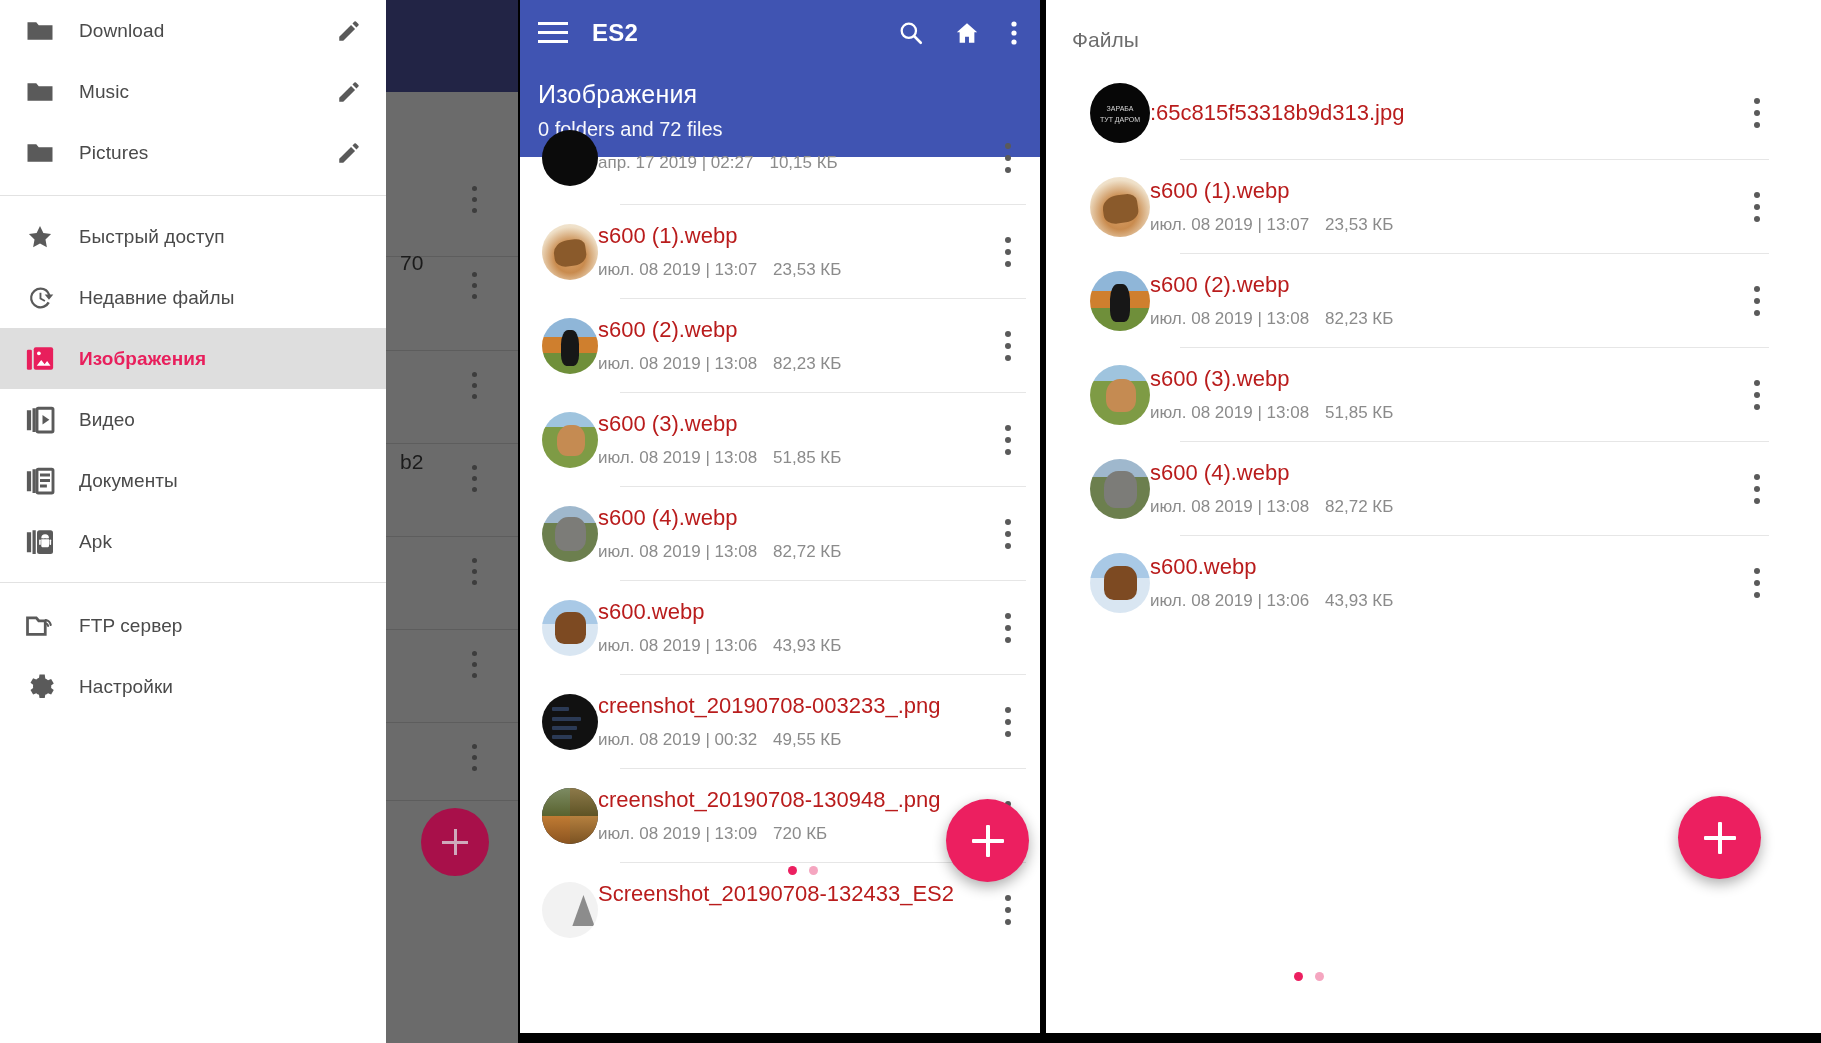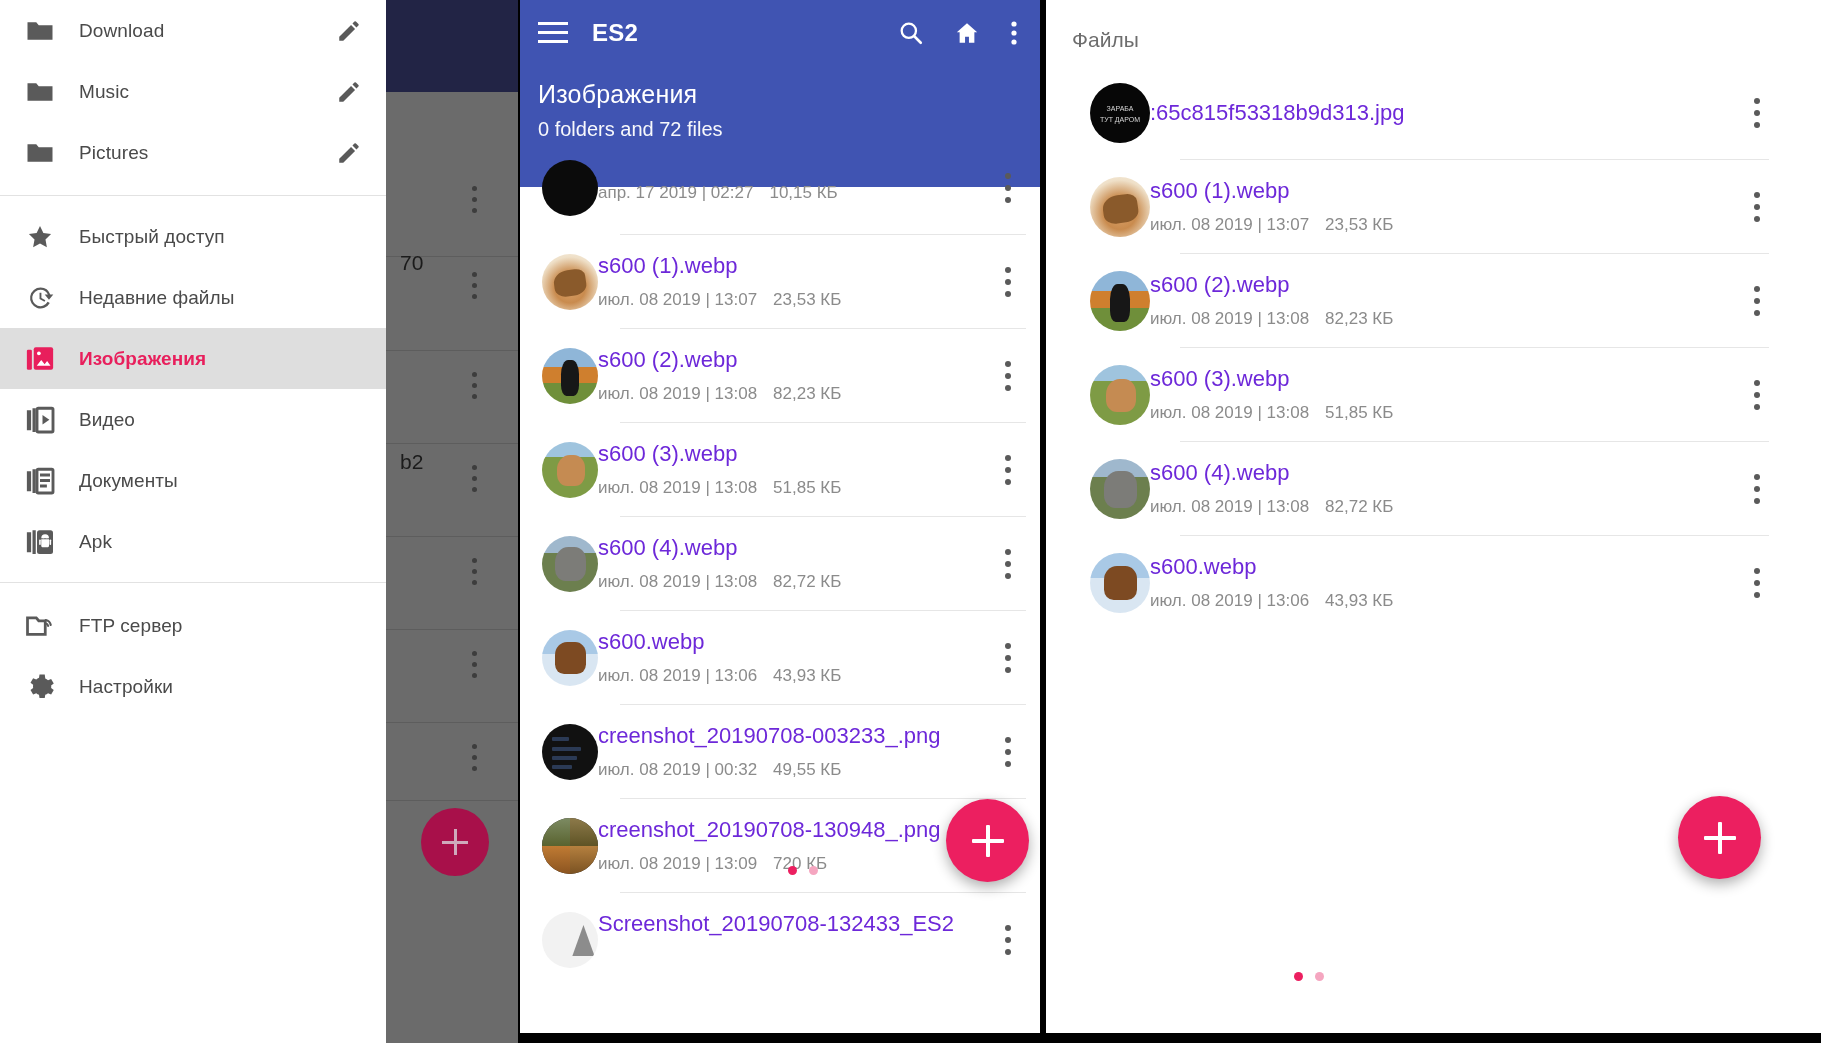--- a/index.html
+++ b/index.html
@@ -64,21 +64,21 @@
     position: absolute; top: 0; height: 1043px;
     background: #ffffff; overflow: hidden;
   }
   .phone.mid   { left: 520px;  width: 520px; }
   .phone.right { left: 1046px; width: 775px; }
   .gap { position: absolute; top: 0; height: 1043px; background: #000; }
   .gap.g1 { left: 518px; width: 2px; }
   .gap.g2 { left: 1040px; width: 6px; }
 
   .appbar { background: #4054b2; color: #fff; }
-  .appbar.mid { height: 187px; padding: 0 18px; }
+  .appbar.mid { height: 157px; padding: 0 18px; }
   .appbar.right { height: 84px; padding: 0 22px; }
 
   .appbar-top {
     display: flex; align-items: center; height: 66px;
   }
   .ab-title { font-size: 24px; font-weight: bold; letter-spacing: .2px; margin-left: 24px; flex: 1; }
   .ab-icons { display: flex; align-items: center; gap: 30px; padding-right: 4px; }
 
   .ab-sub-title { font-size: 25px; letter-spacing: .2px; margin-top: 14px; }
   .ab-sub-count { font-size: 20px; margin-top: 9px; opacity: .96; }
@@ -94,21 +94,21 @@
     height: 93px; padding-left: 22px;
   }
   .frow.right-row { padding-left: 44px; }
   .fthumb {
     width: 56px; height: 56px; flex: 0 0 56px; border-radius: 50%;
     overflow: hidden; position: relative; background: #ccc;
   }
   .fthumb.right-thumb { width: 60px; height: 60px; flex: 0 0 60px; }
   .fbody { flex: 1; min-width: 0; margin-left: 22px; height: 93px;
            display: flex; flex-direction: column; justify-content: center; position: relative; }
-  .fname { font-size: 22px; color: #6d28d9; white-space: nowrap; margin-left: -22px; }
+  .fname { font-size: 22px; color: #b91c1c; white-space: nowrap; margin-left: -22px; }
   .fmeta { font-size: 17px; color: #8b8b8b; margin-top: 11px; white-space: nowrap; margin-left: -22px; }
   .fmeta .fsize { margin-left: 16px; }
   .frule { height: 1px; background: #e6e6e6; }
   .frule.mid-rule { margin-left: 100px; margin-right: 14px; }
   .frule.right-rule { margin-left: 134px; margin-right: 52px; }
   .kebab { width: 36px; flex: 0 0 36px; display: flex; flex-direction: column;
            align-items: center; justify-content: center; margin-right: 14px; }
   .kebab.right-kebab { margin-right: 46px; }
   .kebab i { width: 6px; height: 6px; border-radius: 50%; background: #5a5a5a; margin: 3px 0; }
 

